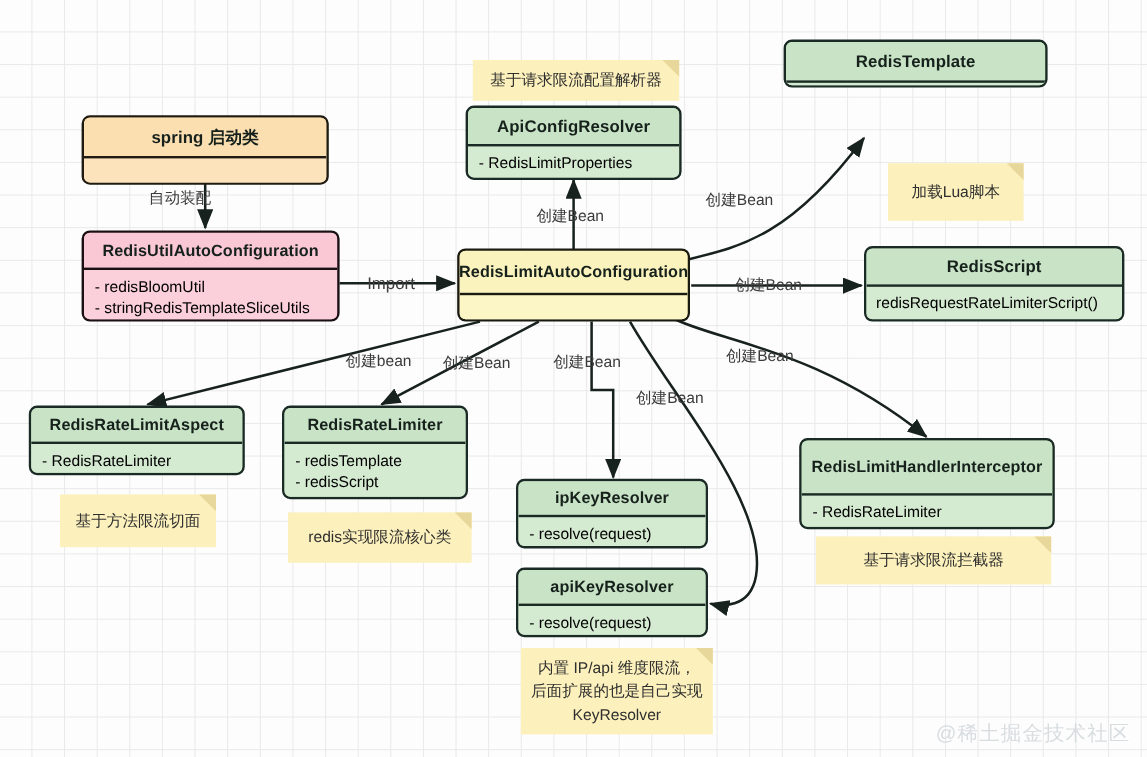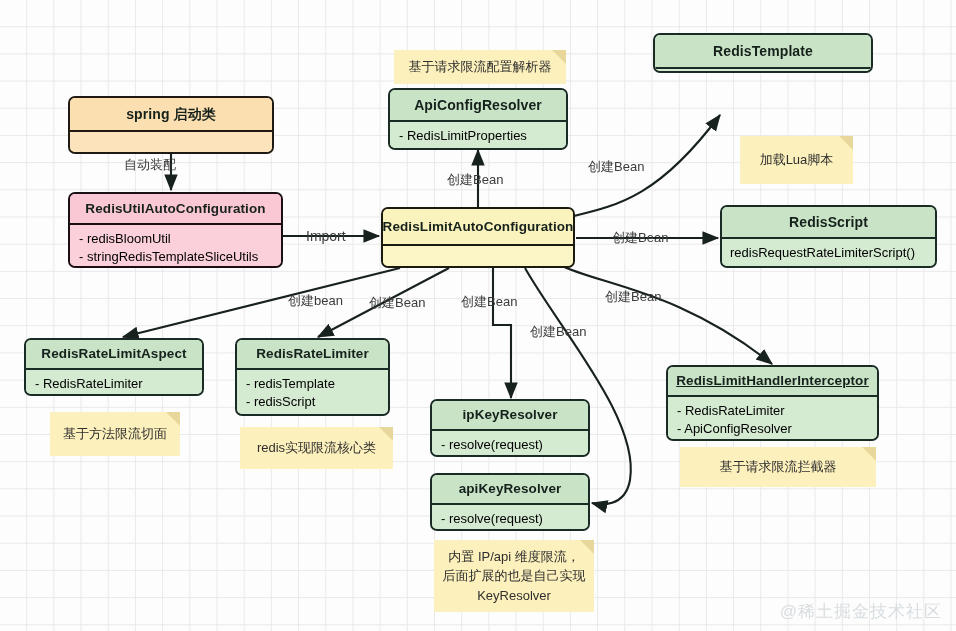--- a/index.html
+++ b/index.html
@@ -201,21 +201,21 @@
   </div>
 
   <div class="node green" style="left:430px; top:473px; width:160px; height:58px;">
     <div class="hdr" style="height:28px; font-size:13.5px;">apiKeyResolver</div>
     <div class="body" style="font-size:13px;">
       <div class="attr">- resolve(request)</div>
     </div>
   </div>
 
   <div class="node green" style="left:666px; top:365px; width:213px; height:76px;">
-    <div class="hdr" style="height:28px; font-size:13.5px;text-decoration:underline;">RedisLimitHandlerInterceptor</div>
+    <div class="hdr" style="height:44px; font-size:13.5px;">RedisLimitHandlerInterceptor</div>
     <div class="body" style="font-size:13px;">
       <div class="attr">- RedisRateLimiter</div>
       <div class="attr">- ApiConfigResolver</div>
     </div>
   </div>
 
   <div class="note" style="left:740px; top:136px; width:113px; height:48px;">
     <span class="fold"></span>
     <span>加载Lua脚本</span>
   </div>

